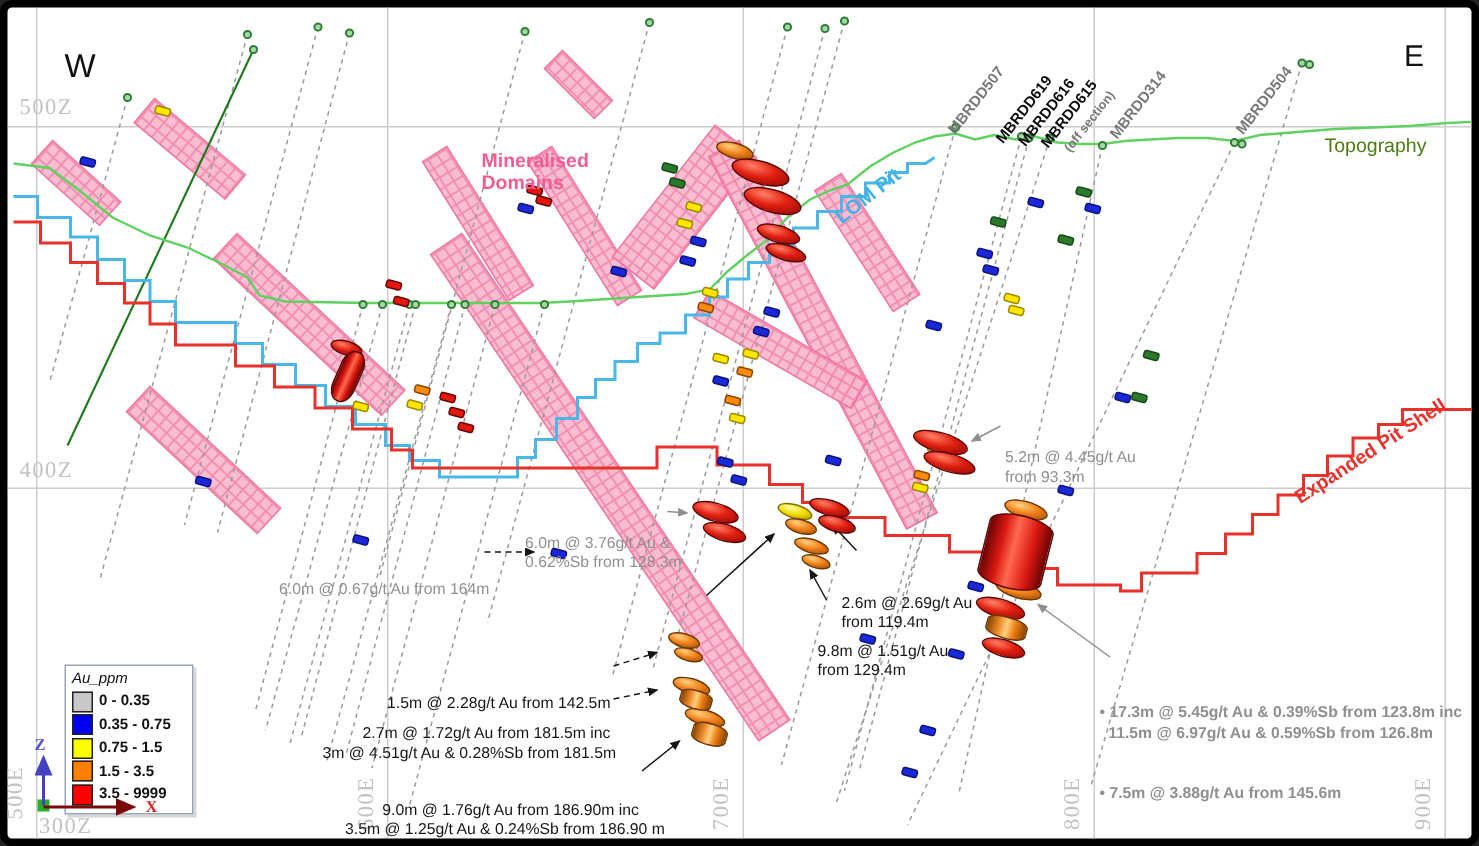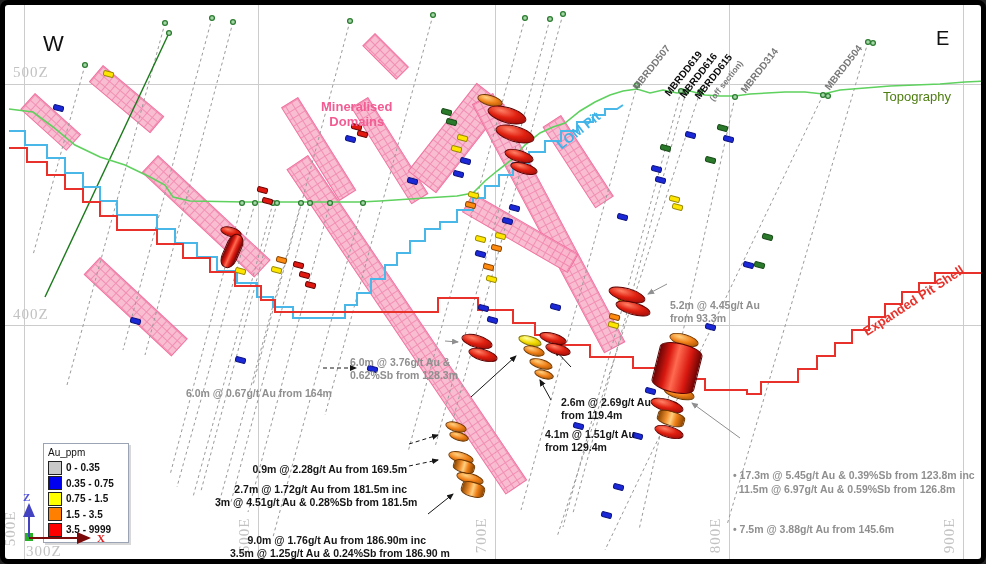--- a/index.html
+++ b/index.html
@@ -24,33 +24,33 @@
   .disk{position:absolute;border-radius:50%;transform:rotate(16deg);}
   .disk.r{background:radial-gradient(ellipse at 32% 30%,#ff8066 0%,#e02010 45%,#860505 100%);border:1px solid #5e0303;}
   .disk.o{background:radial-gradient(ellipse at 32% 30%,#ffd080 0%,#f08018 48%,#8a4500 100%);border:1px solid #6e3700;}
   .disk.y{background:radial-gradient(ellipse at 32% 30%,#ffff9e 0%,#f2da00 50%,#9a8a00 100%);border:1px solid #7e7000;}
   .cyl{position:absolute;transform:rotate(16deg);border-radius:45%/32%;}
   .cyl.o{background:linear-gradient(90deg,#8a4500,#f09030 32%,#ffd080 50%,#f08018 70%,#8a4500);border:1px solid #6e3700;}
   .cyl.r{background:linear-gradient(90deg,#6a0404,#d81810 28%,#ff6a50 48%,#d81810 72%,#6a0404);border:1px solid #5e0303;}
   .bigcyl{position:absolute;left:650px;top:338px;width:42px;height:48px;transform:rotate(14deg);
           background:linear-gradient(90deg,#6a0404,#d81810 25%,#ff6a50 45%,#d81810 75%,#6a0404);
           border:1px solid #5e0303;border-radius:50%/16%;}
-  .ann{position:absolute;font-size:10.5px;font-weight:bold;line-height:13px;white-space:pre;}
+  .ann{position:absolute;font-size:10.5px;font-weight:normal;line-height:13px;white-space:pre;}
   .ann.gray{color:#8f8f8f;}
   .ann.black{color:#161616;}
   .ann.right{text-align:right;}
   .ann.center{text-align:right;}
   .bullets{position:absolute;font-size:10.5px;font-weight:bold;line-height:13.5px;color:#8f8f8f;white-space:pre;}
   .drill{position:absolute;font-size:10px;font-weight:bold;color:#787878;transform:rotate(-52deg);transform-origin:0 100%;white-space:nowrap;}
   .drill.emph{color:#0a0a0a;}
   .drill.small{font-size:8.5px;}
   .linelab{position:absolute;font-size:13px;white-space:nowrap;}
   .legend{position:absolute;left:38px;top:438px;width:76px;background:#fff;border:1px solid #9aa4b4;
           box-shadow:2px 2px 0 #d8d8d8;padding:3px 4px 4px 4px;font-size:10px;color:#111;}
-  .legend .title{margin-bottom:2px;}
+  .legend .title{margin-bottom:2px;font-style:italic;}
   .lrow{display:flex;align-items:center;height:15.5px;font-weight:bold;}
   .lsw{width:12px;height:12px;border:1px solid #222;margin-right:4px;flex:0 0 auto;}
   .sw0{background:#c8c8c8;} .sw1{background:#0000f0;} .sw2{background:#ffff00;} .sw3{background:#ff7f00;} .sw4{background:#ff0000;}
   .axlab{position:absolute;font-size:11px;font-weight:bold;font-family:"Liberation Serif",serif;}
 </style>
 </head>
 <body>
 
 <div class="frame">
 
@@ -271,37 +271,37 @@
   <div class="drill emph" style="left:666px;top:82px">MBRDD619</div>
   <div class="drill emph" style="left:681px;top:84px">MBRDD616</div>
   <div class="drill emph" style="left:696px;top:85px">MBRDD615</div>
   <div class="drill small" style="left:710px;top:88px">(off section)</div>
   <div class="drill" style="left:742px;top:79px">MBRDD314</div>
   <div class="drill" style="left:826px;top:76px">MBRDD504</div>
 
   <div class="linelab" style="left:878px;top:84px;color:#4d7c0f">Topography</div>
   <div class="linelab" style="left:548px;top:118px;color:#3fb3e8;font-weight:bold;font-size:13.5px;transform:rotate(-38deg)">LOM Pit</div>
   <div class="linelab" style="left:850px;top:288px;color:#e8312a;font-weight:bold;transform:rotate(-33deg)">Expanded Pit Shell</div>
-  <div class="linelab" style="left:316px;top:94px;color:#f25c93;font-weight:bold;text-align:center">
+  <div class="linelab" style="left:316px;top:94px;color:#f25c93;font-weight:bold;">
     <div>Mineralised</div>
     <div>Domains</div>
   </div>
 
   <div class="ann gray center" style="left:345px;top:325px;width:95px">
     <div>6.0m @ 3.76g/t Au &amp;</div><div>0.62%Sb from 128.3m</div></div>
   <div class="ann gray" style="left:181px;top:356px">
     <div>6.0m @ 0.67g/t Au from 164m</div></div>
   <div class="ann gray" style="left:665px;top:268px">
     <div>5.2m @ 4.45g/t Au</div><div>from 93.3m</div></div>
   <div class="ann black" style="left:556px;top:365px">
     <div>2.6m @ 2.69g/t Au</div><div>from 119.4m</div></div>
   <div class="ann black" style="left:540px;top:397px">
-    <div>4.1m @ 1.51g/t Au</div><div>from 129.4m</div></div>
+    <div>9.8m @ 1.51g/t Au</div><div>from 129.4m</div></div>
   <div class="ann black right" style="left:232px;top:432px;width:170px">
-    <div>0.9m @ 2.28g/t Au from 169.5m</div></div>
+    <div>1.5m @ 2.28g/t Au from 142.5m</div></div>
   <div class="ann black right" style="left:210px;top:452px;width:192px">
     <div>2.7m @ 1.72g/t Au from 181.5m inc</div><div>3m @ 4.51g/t Au &amp; 0.28%Sb from 181.5m</div></div>
   <div class="ann black right" style="left:225px;top:503px;width:196px">
     <div>9.0m @ 1.76g/t Au from 186.90m inc</div><div>3.5m @ 1.25g/t Au &amp; 0.24%Sb from 186.90 m</div></div>
   <div class="bullets" style="left:728px;top:437px">
     <div>• 17.3m @ 5.45g/t Au &amp; 0.39%Sb from 123.8m inc</div><div>  11.5m @ 6.97g/t Au &amp; 0.59%Sb from 126.8m</div>
     <div>• 7.5m @ 3.88g/t Au from 145.6m</div></div>
 
   <div class="legend">
     <div class="title">Au_ppm</div>

